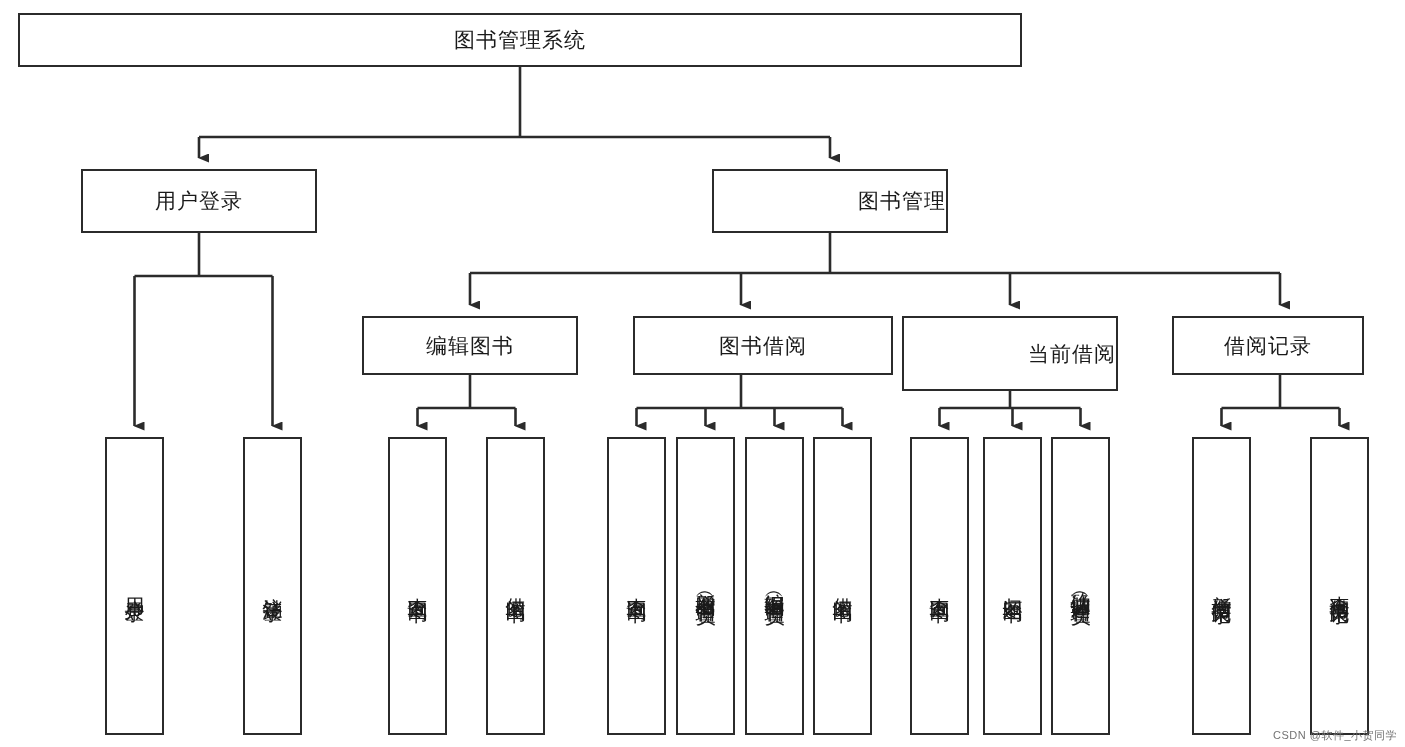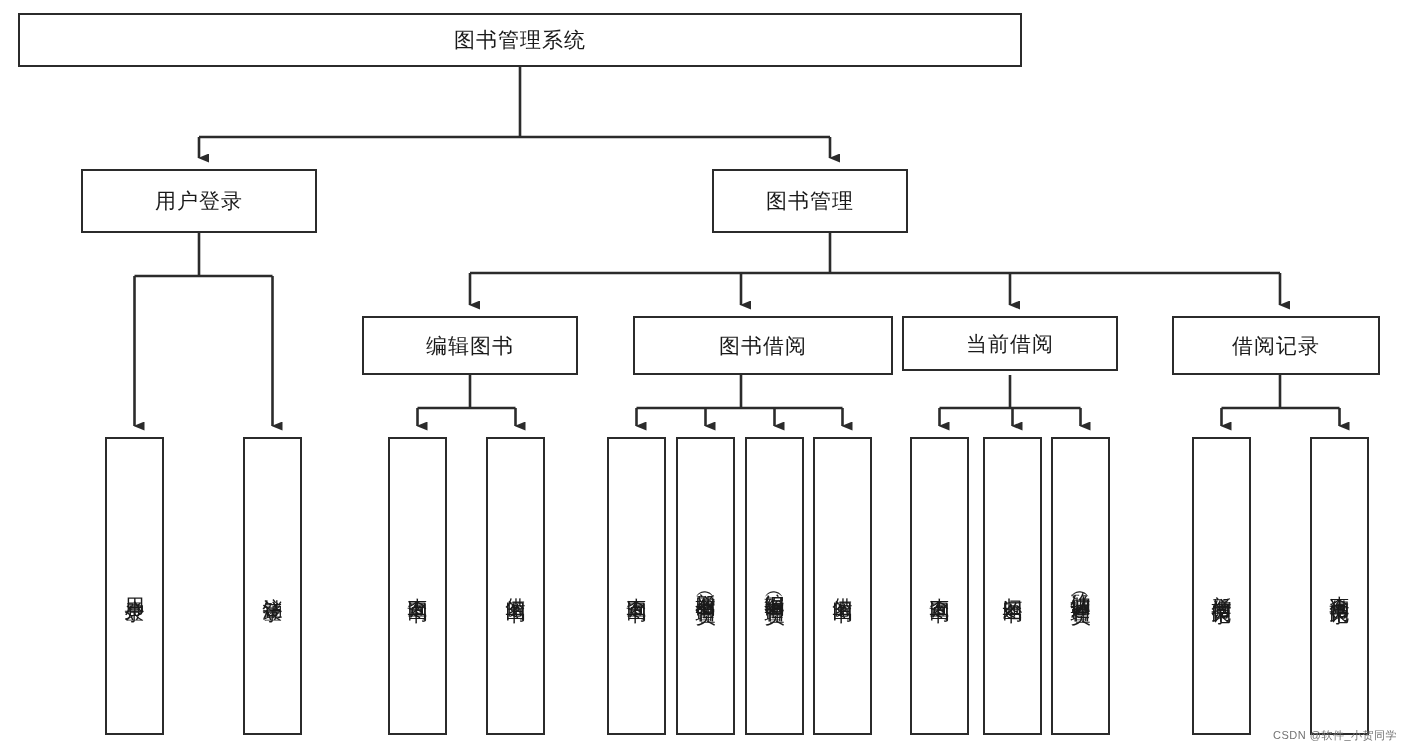--- a/index.html
+++ b/index.html
@@ -114,33 +114,33 @@
       </g>
   </svg>
 
   <div id="node-layer">
       <div class="node horizontal" style="left: 18px; top: 13px; width: 1004px; height: 54px;">
         <span class="label">图书管理系统</span>
       </div>
       <div class="node horizontal" style="left: 81px; top: 169px; width: 236px; height: 64px;">
         <span class="label">用户登录</span>
       </div>
-      <div class="node horizontal" style="left: 712px; top: 169px; width: 196px; height: 64px;">
+      <div class="node horizontal" style="left: 712px; top: 169px; width: 236px; height: 64px; justify-content: flex-end;">
         <span class="label">图书管理</span>
       </div>
       <div class="node horizontal" style="left: 362px; top: 316px; width: 216px; height: 59px;">
         <span class="label">编辑图书</span>
       </div>
       <div class="node horizontal" style="left: 633px; top: 316px; width: 260px; height: 59px;">
         <span class="label">图书借阅</span>
       </div>
-      <div class="node horizontal" style="left: 902px; top: 316px; width: 216px; height: 55px;">
+      <div class="node horizontal" style="left: 902px; top: 316px; width: 216px; height: 75px; justify-content: flex-end;">
         <span class="label">当前借阅</span>
       </div>
-      <div class="node horizontal" style="left: 1172px; top: 316px; width: 208px; height: 59px; text-align: right;">
+      <div class="node horizontal" style="left: 1172px; top: 316px; width: 192px; height: 59px; text-align: right;">
         <span class="label">借阅记录</span>
       </div>
       <div class="node vertical" style="left: 105px; top: 437px; width: 59px; height: 298px;">
         <span class="label">用户登录</span>
       </div>
       <div class="node vertical" style="left: 243px; top: 437px; width: 59px; height: 298px;">
         <span class="label">注销登录</span>
       </div>
       <div class="node vertical" style="left: 388px; top: 437px; width: 59px; height: 298px;">
         <span class="label">查询图书</span>

